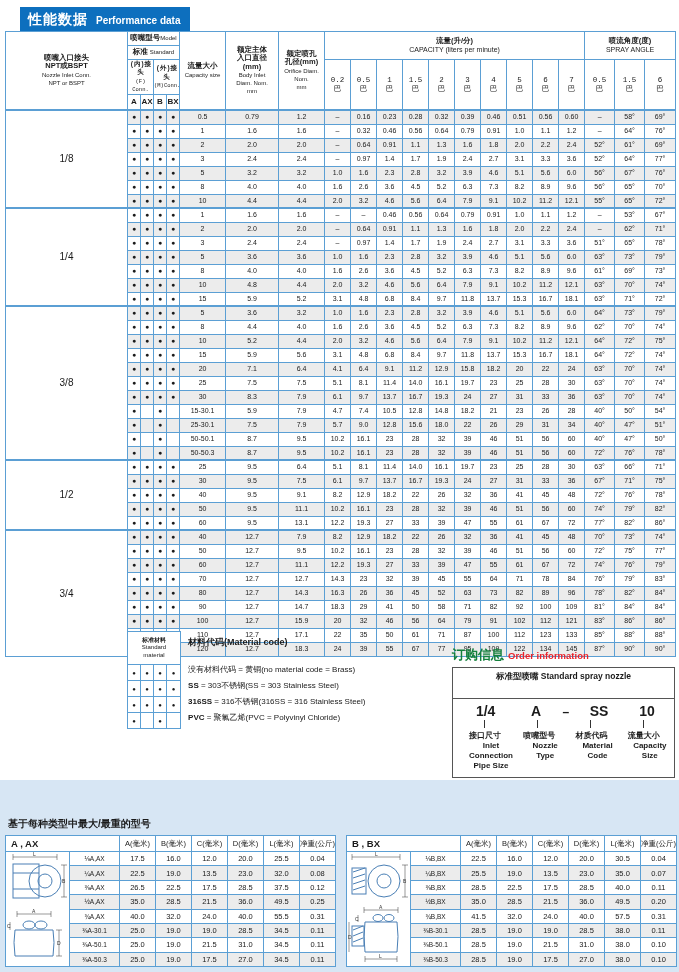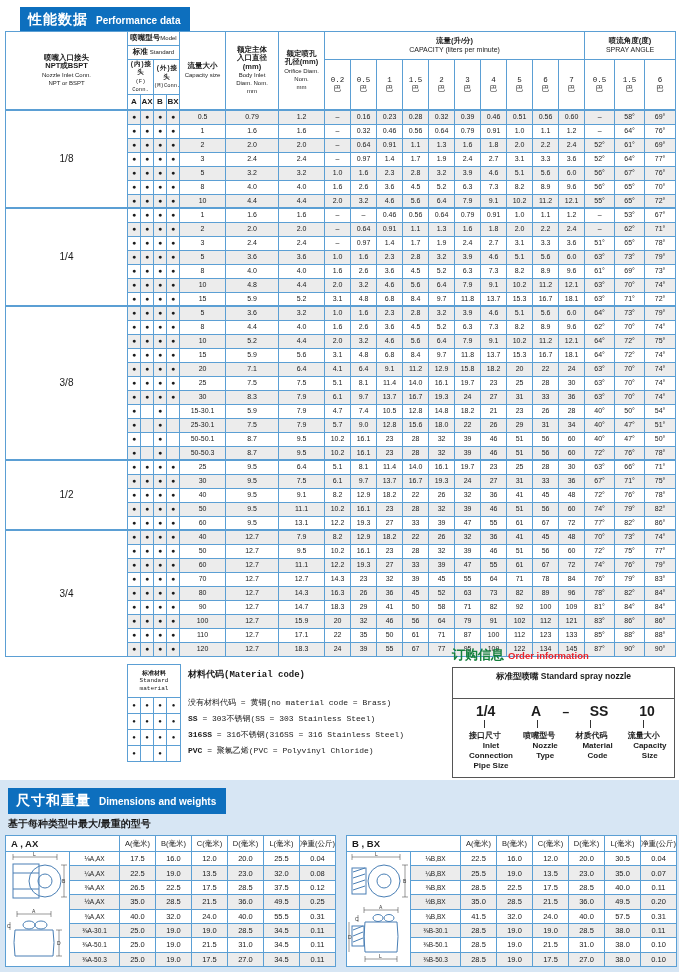--- a/index.html
+++ b/index.html
@@ -23,21 +23,21 @@
   #perf-table .zh-h { font-size:7.5px; font-weight:bold; }
   #perf-table .en-h { font-size:6px; color:#222; }
   #perf-table tbody tr { height:14px; }
   #perf-table tbody tr.stripe td { background:#ececec; }
   #perf-table tbody tr td.size-cell { background:#fff; font-size:10px; }
   #perf-table tbody tr.group-start td { border-top:2px solid #5b9fd4; }
   .dot { font-size:6px; }
   #perf-table .bar-head { font-size:7.5px; }
 
   
-  #material { position:absolute; top:664px; left:127px; display:flex;font-family:Liberation Mono, monospace; }
+  #material { position:absolute; top:631px; left:127px; display:flex; }
   #mat-table { border-collapse:collapse; table-layout:fixed; width:53px; }
   #mat-table th, #mat-table td { border:1px solid #5b9fd4; text-align:center;
     font-size:6px; padding:0; background:#fff; }
   #mat-table th { height:33px; font-weight:bold; line-height:1.2; }
   #mat-table td { height:16px; }
   #mat-lines { margin-left:7px; font-size:8px; }
   #mat-lines .mat-title { font-weight:bold; font-size:9px; height:31px; line-height:22px; }
   #mat-lines .mat-line { height:16px; line-height:16px; white-space:nowrap; }
 
   
@@ -1162,23 +1162,20 @@
         <div class="lbl g4">
           <div class="lzh">流量大小</div>
           <div class="len pre">Capacity
 Size</div>
         </div>
       </div>
   </div>
 </div>
 
 <div id="dim-band">
-  <div id="dim-title" class="title-bar">
-    <span class="zh">尺寸和重量</span><span class="en">Dimensions and weights</span>
-  </div>
   <div id="dim-subtitle">基于每种类型中最大/最重的型号</div>
   <div class="dim-tables">
     <table class="dim-table" id="dim-table-0">
       <colgroup>
           <col style="width:64px">
           <col style="width:50px">
           <col style="width:36px">
           <col style="width:36px">
           <col style="width:36px">
           <col style="width:36px">

